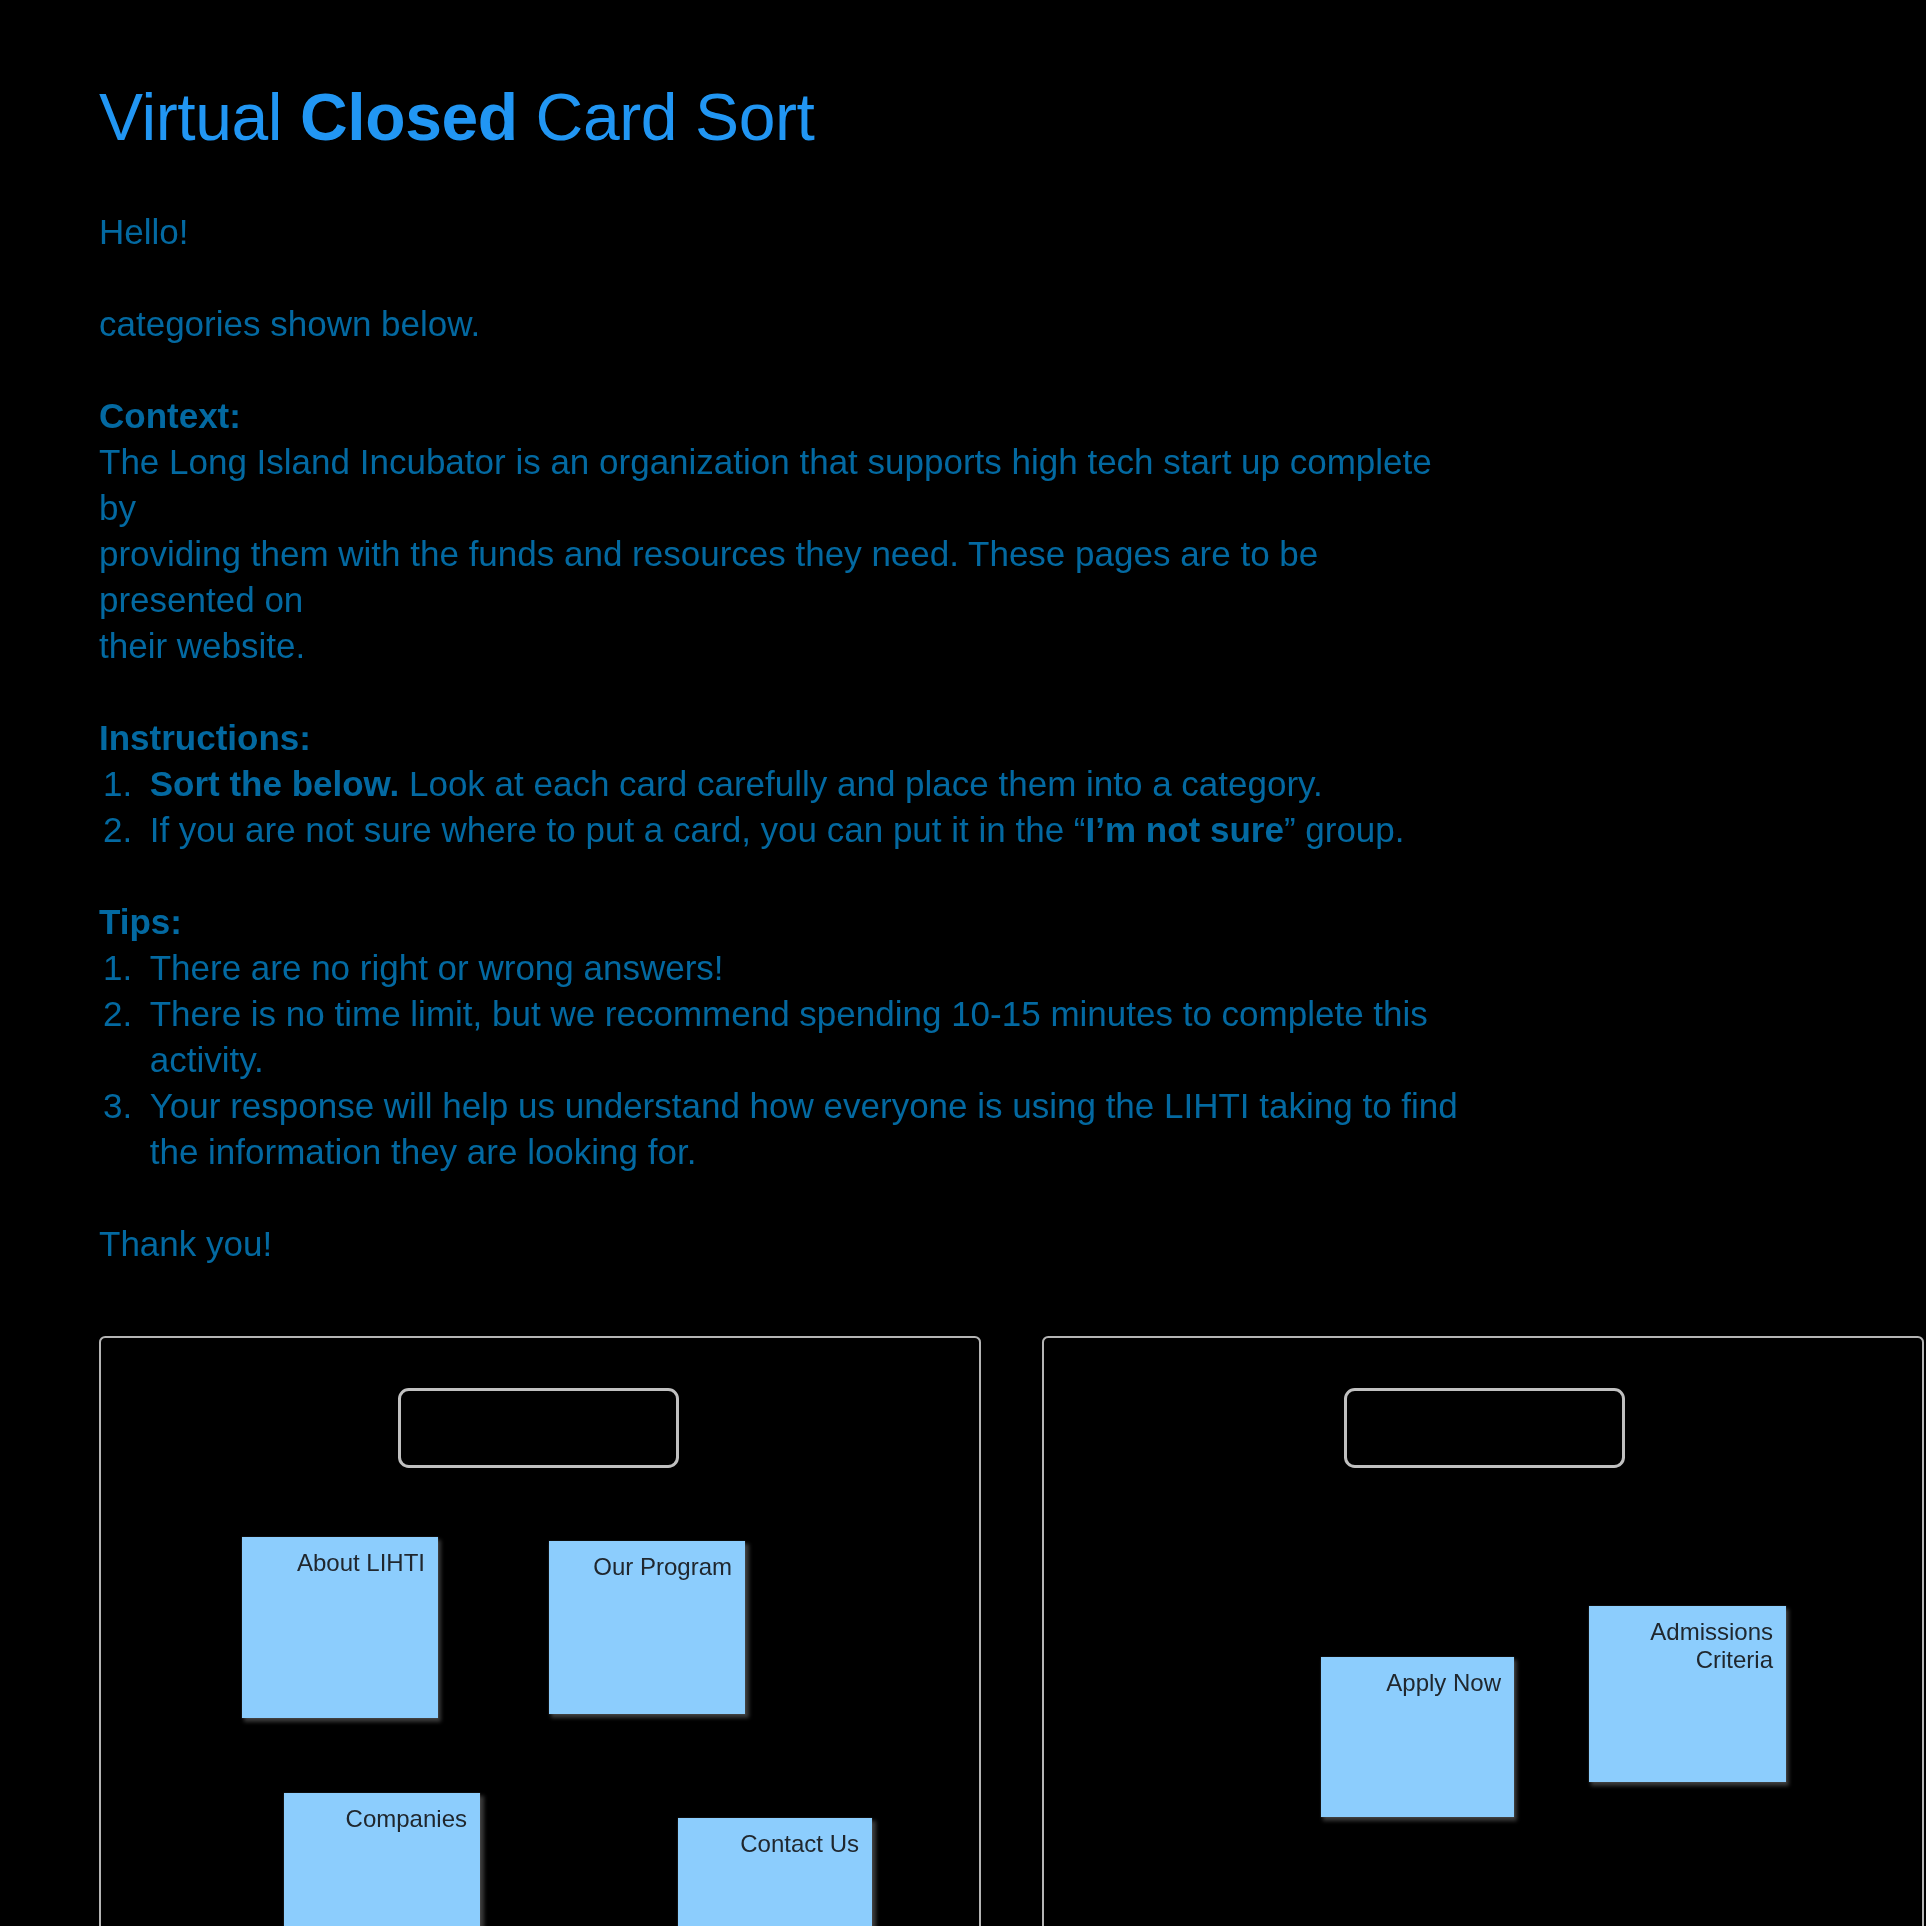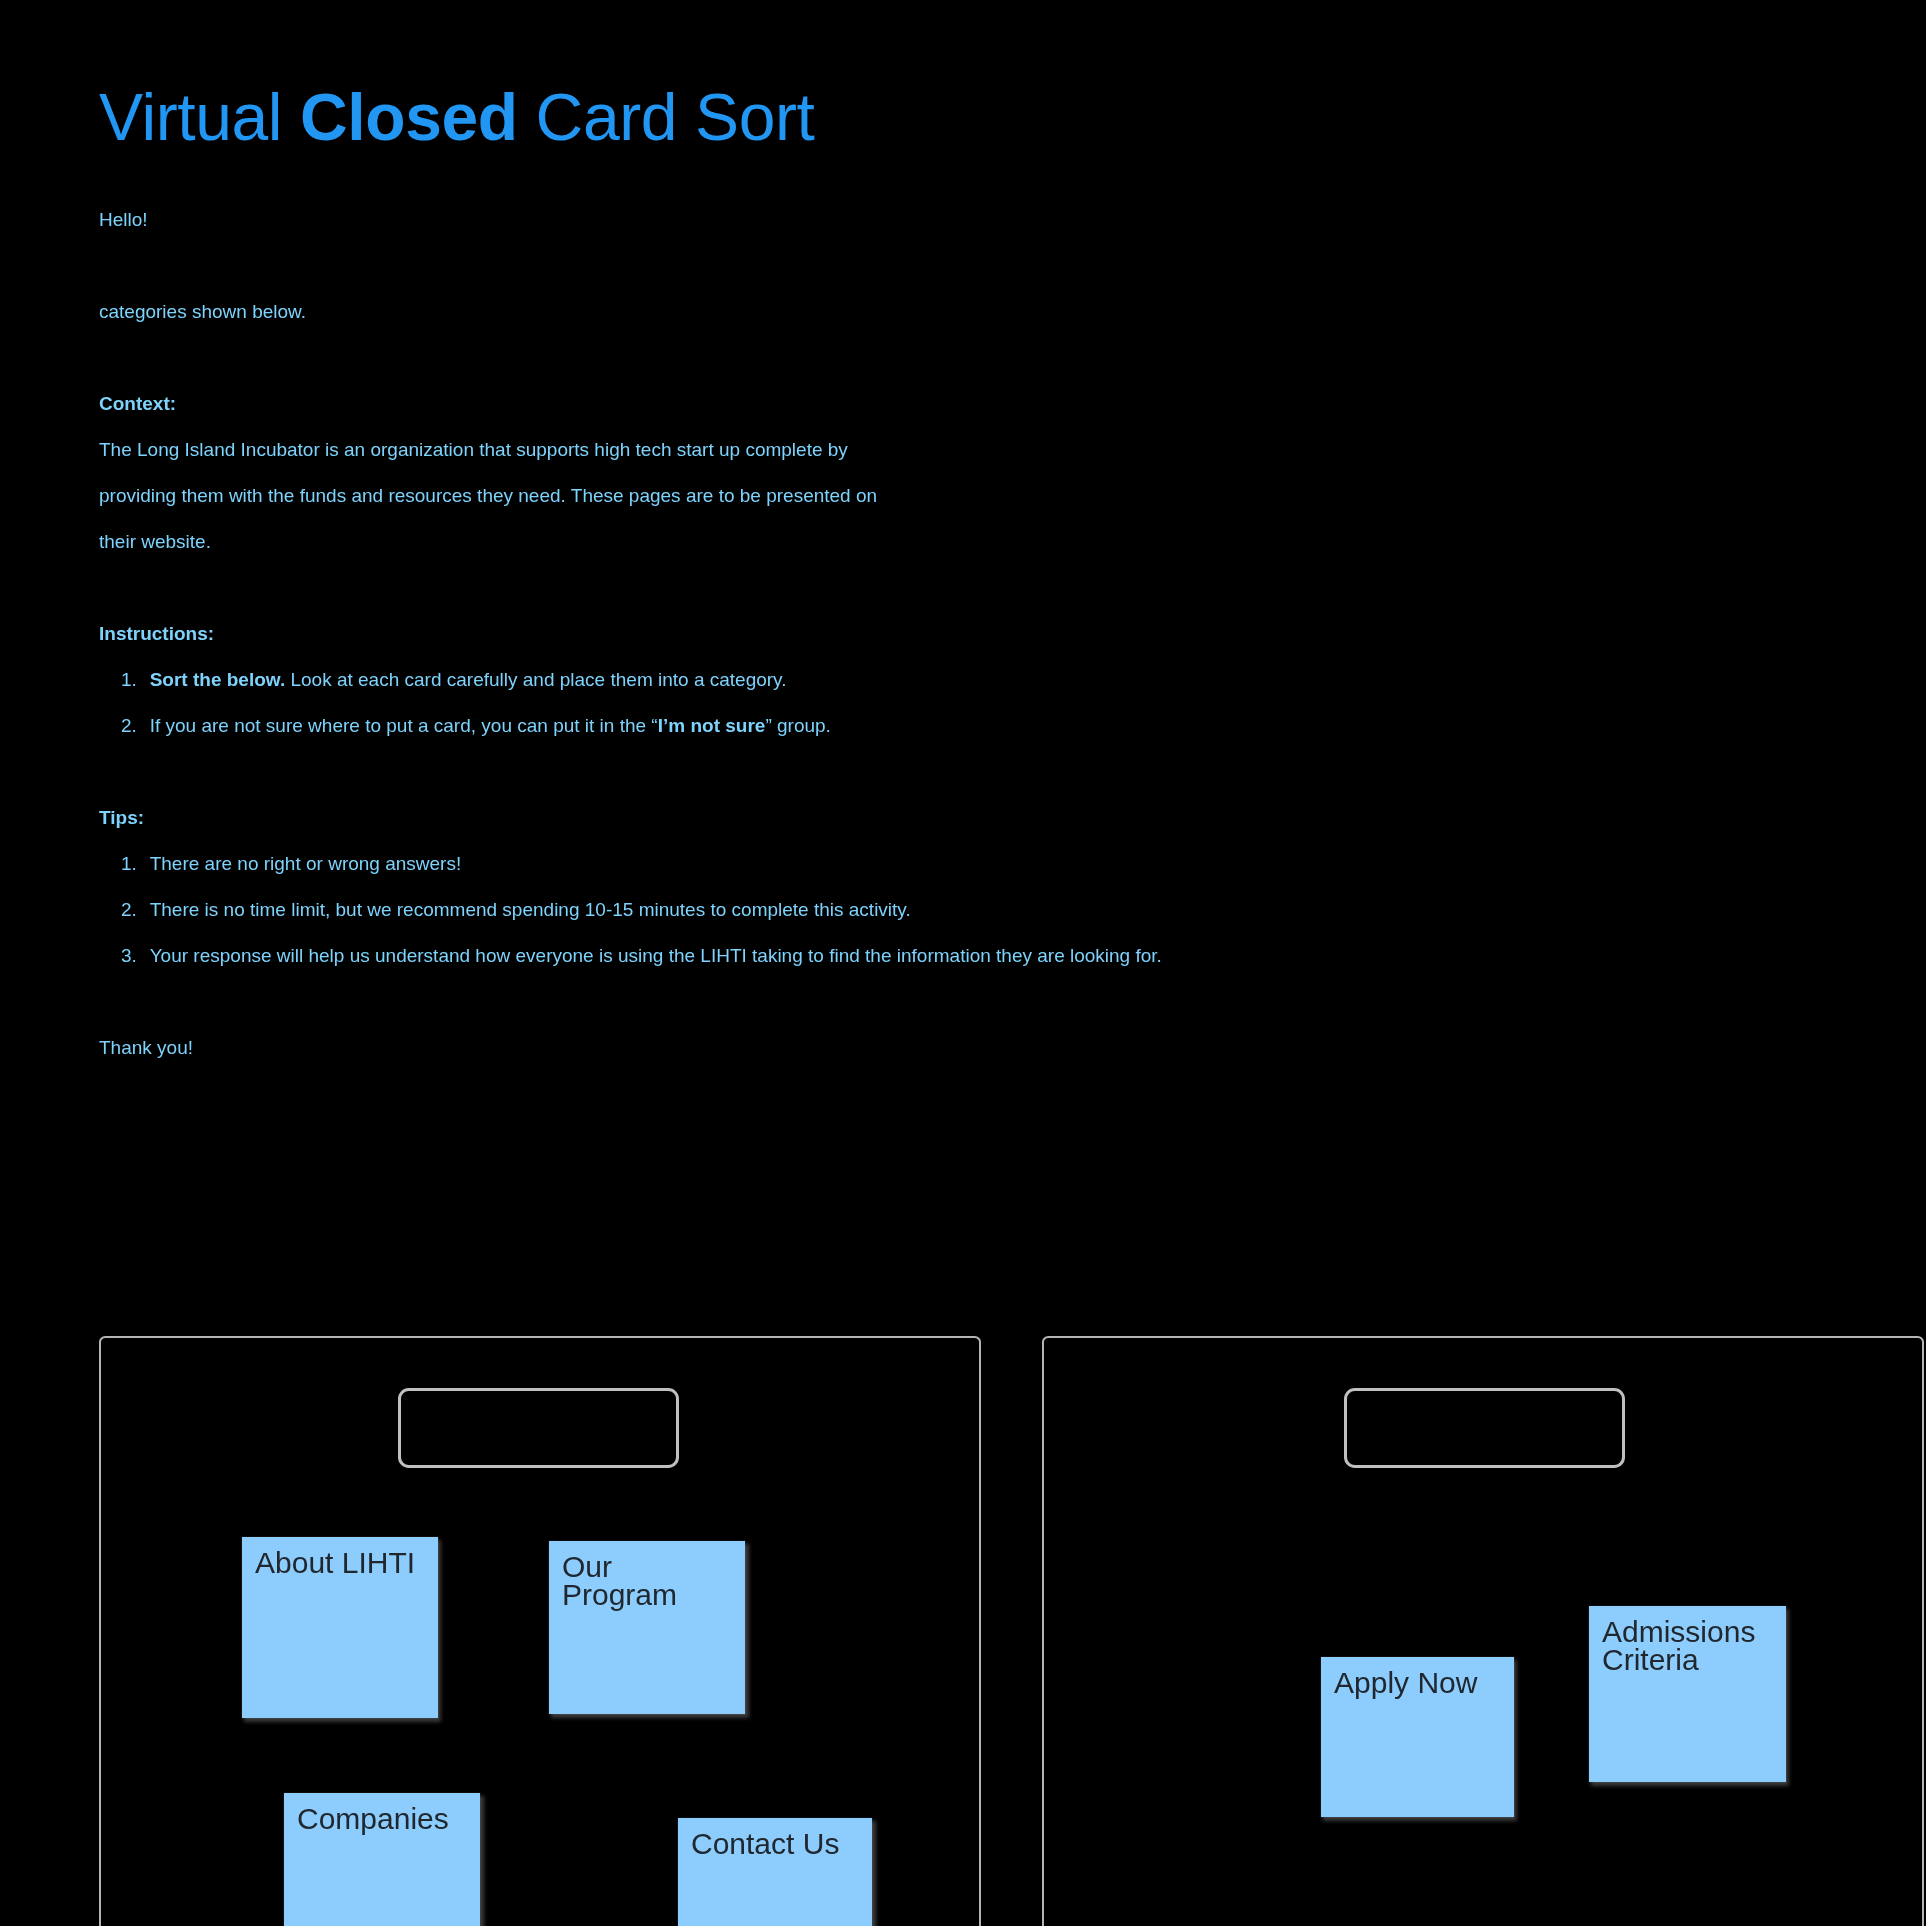--- a/index.html
+++ b/index.html
@@ -27,47 +27,48 @@
     color: #2196F3;
     white-space: nowrap;
   }
   #page-title .t-bold { font-weight: 700; }
   #page-title .t-reg  { font-weight: 400; }
 
   
   #intro {
     position: absolute;
     left: 99px;
-    top: 197px;
+    top: 209px;
     width: 1371px;
-    color: #7dd3fc;
-    font-size: 19px;
+    color: #0369a1;
+    font-size: 35px;
     line-height: 46px;
   }
   #intro .blank { height: 46px; }
   #intro .strong { font-weight: 700; }
   #intro p { margin: 0; }
   #intro ol {
     margin: 0;
     padding-left: 43px;
     list-style-position: outside;
   }
   #intro ol li { padding-left: 7.7px; }
 
   
   .card {
     background: #8ccdfd;
     color: #20272e;
     box-shadow: 2.7px 3.5px 3.9px 0.8px rgba(150,150,150,0.40),
                 0 0 0 0.4px rgba(120,120,120,0.25);
     box-sizing: border-box;
     padding: 11.6px 13px 0 13px;
-    font-size: 30px;
+    font-size: 24px;
     line-height: 28px;
     overflow: hidden;
+    text-align: right;
   }
 
   
   .category {
     position: absolute;
     border: 2.3px solid #b4b4b4;
     border-radius: 6.2px;
     box-sizing: border-box;
   }
   .cat-label-box {

